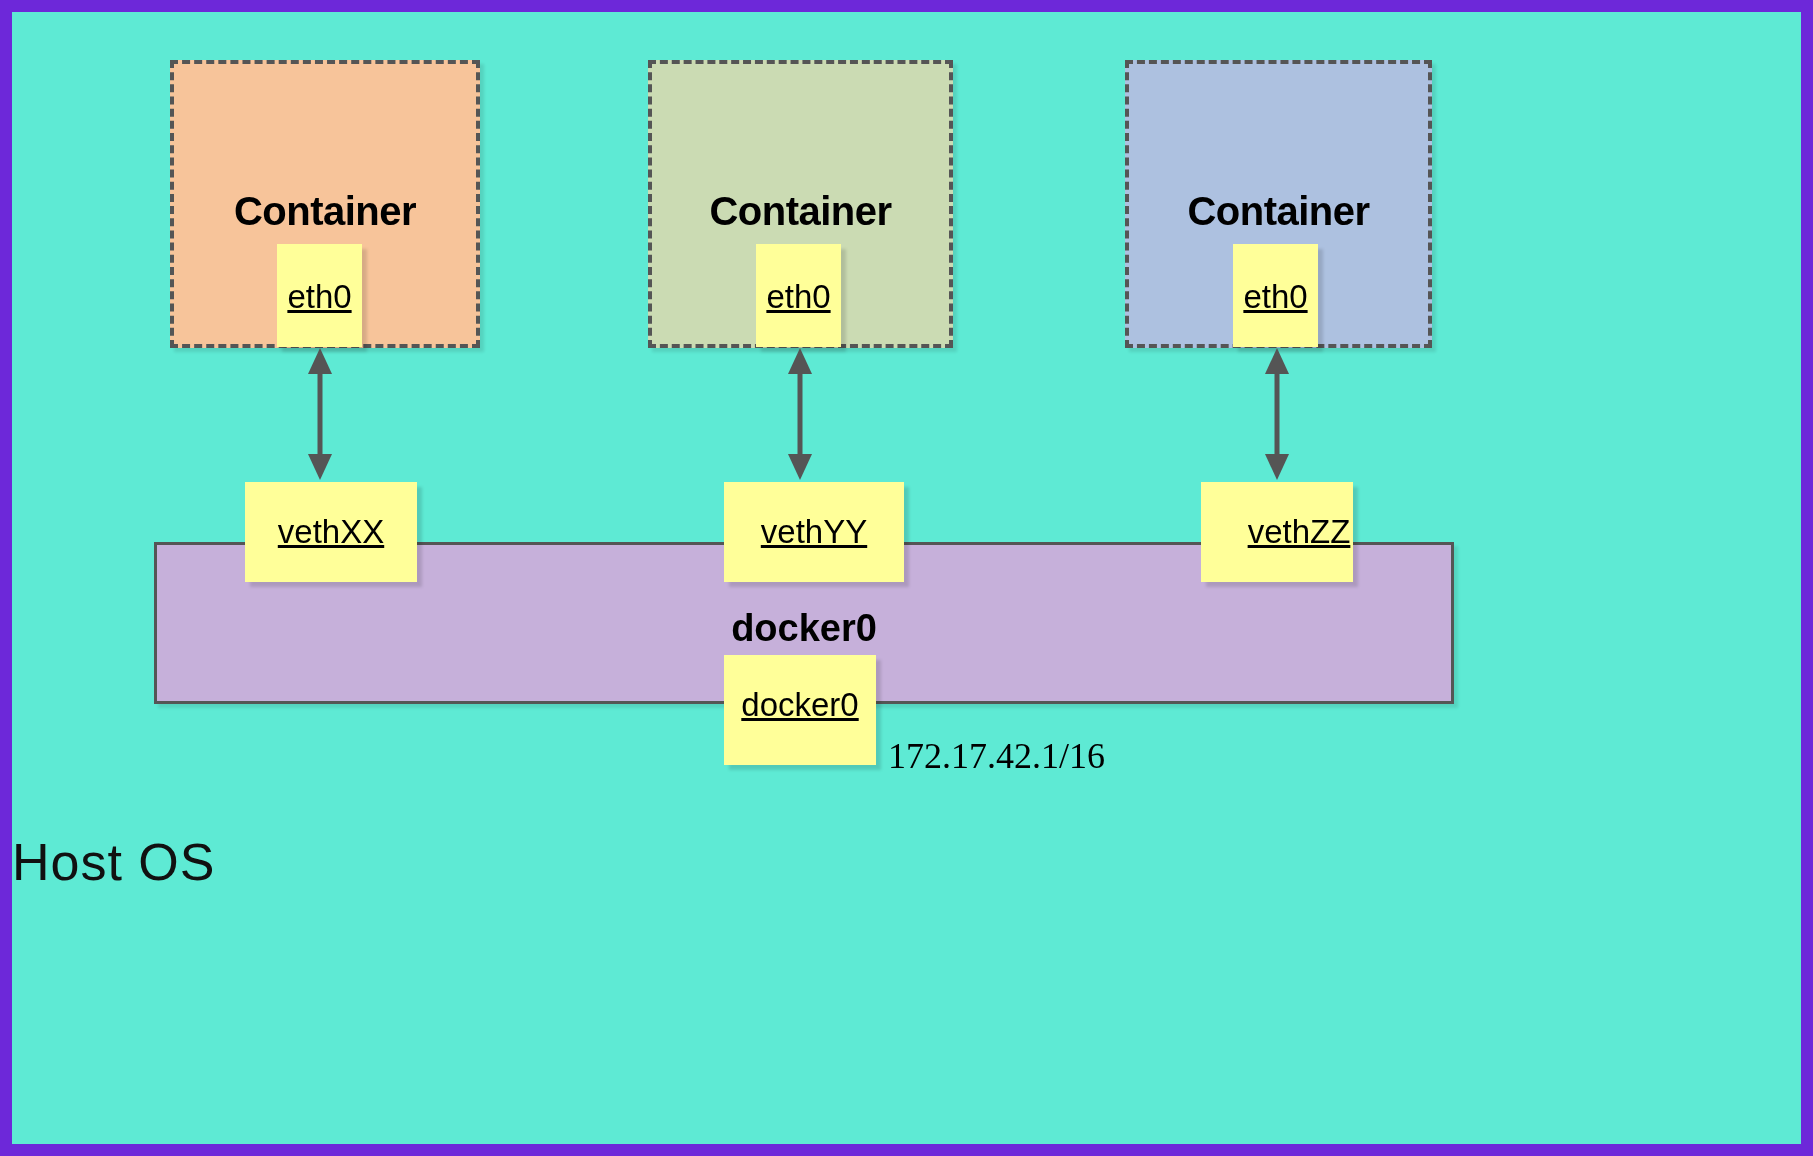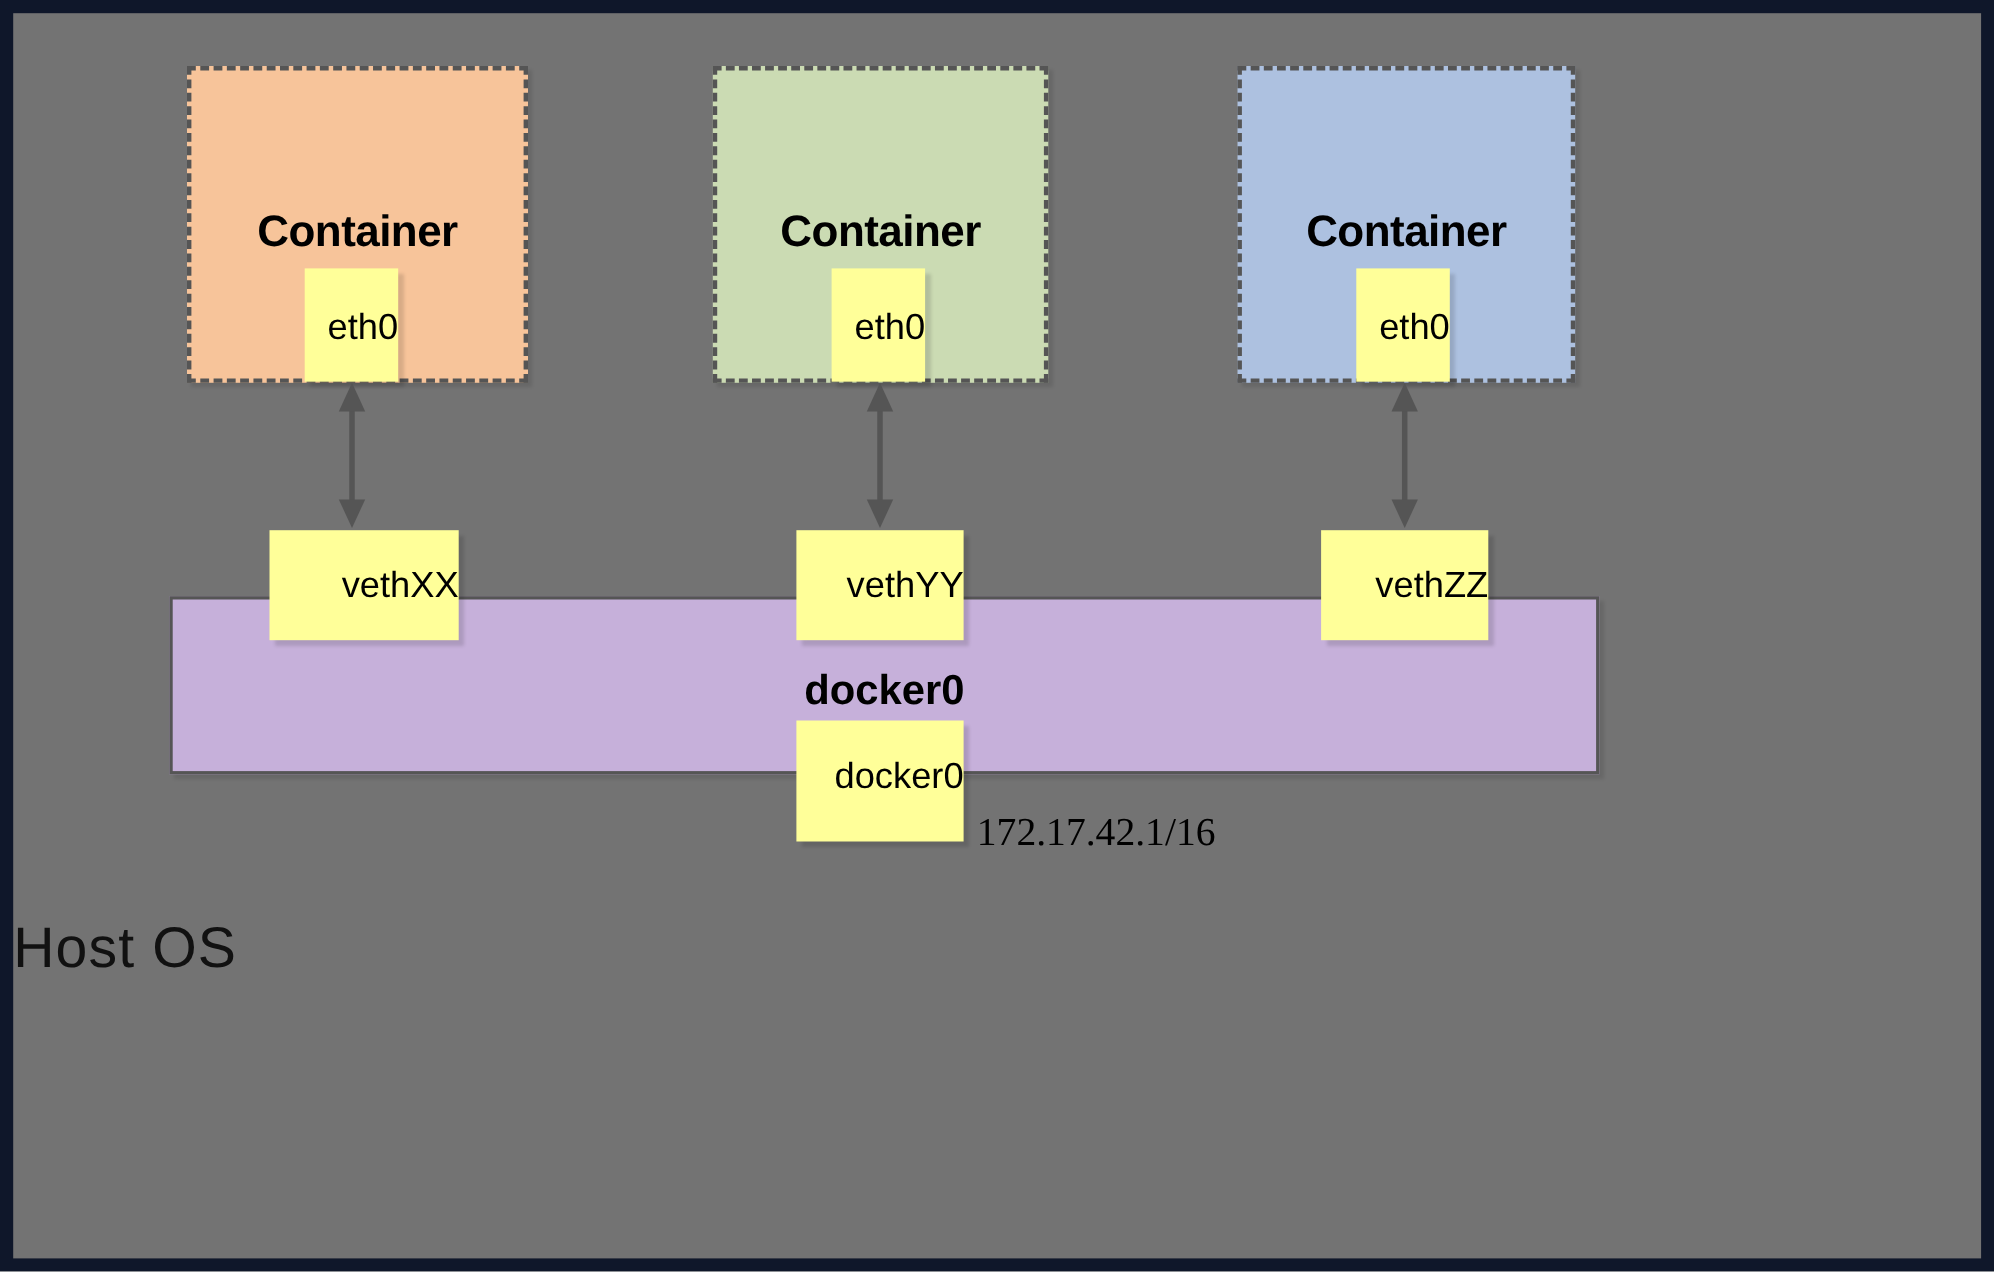--- a/index.html
+++ b/index.html
@@ -4,22 +4,22 @@
 <style>
   html, body {
     margin: 0;
     padding: 0;
     background: #ffffff;
   }
   #canvas {
     position: relative;
     width: 1813px;
     height: 1156px;
-    background: #737373;
-    border: 12px solid #0f172a;
+    background: #5eead4;
+    border: 12px solid #6d28d9;
     box-sizing: border-box;
     font-family: "Liberation Sans", sans-serif;
     overflow: hidden;
   }
 
   
   .container-box {
     position: absolute;
     border: 4px dashed #555555;
     box-sizing: border-box;
@@ -38,21 +38,22 @@
   }
 
   
   .iface-box {
     position: absolute;
     background: #ffff99;
     box-shadow: 5px 5px 3px rgba(0,0,0,0.13);
     box-sizing: border-box;
     display: flex;
     align-items: flex-start;
-    justify-content: flex-end;
+    justify-content: center;
+    text-decoration: underline;
   }
   .iface-box > span {
     font-size: 33px;
     color: #000000;
     line-height: 1;
     white-space: nowrap;
   }
 
   
   #docker0-bar {
@@ -141,21 +142,21 @@
   </svg>
 
   <div id="docker0-bar" style="left:142px; top:530px; width:1300px; height:162px;">
     <div id="docker0-bar-label" style="top:62px;">docker0</div>
   </div>
 
   <div class="iface-box" id="veth-1" style="left:233px; top:470px; width:172px; height:100px; padding-top:33px;">
     <span>vethXX</span>
   </div>
 
-  <div class="iface-box" id="veth-2" style="left:712px; top:470px; width:152px; height:100px; padding-top:33px;">
+  <div class="iface-box" id="veth-2" style="left:712px; top:470px; width:180px; height:100px; padding-top:33px;">
     <span>vethYY</span>
   </div>
 
   <div class="iface-box" id="veth-3" style="left:1189px; top:470px; width:152px; height:100px; padding-top:33px;padding-left:44px;">
     <span>vethZZ</span>
   </div>
 
   <div class="iface-box" id="docker0-port" style="left:712px; top:643px; width:152px; height:110px; padding-top:33px;">
     <span>docker0</span>
   </div>

